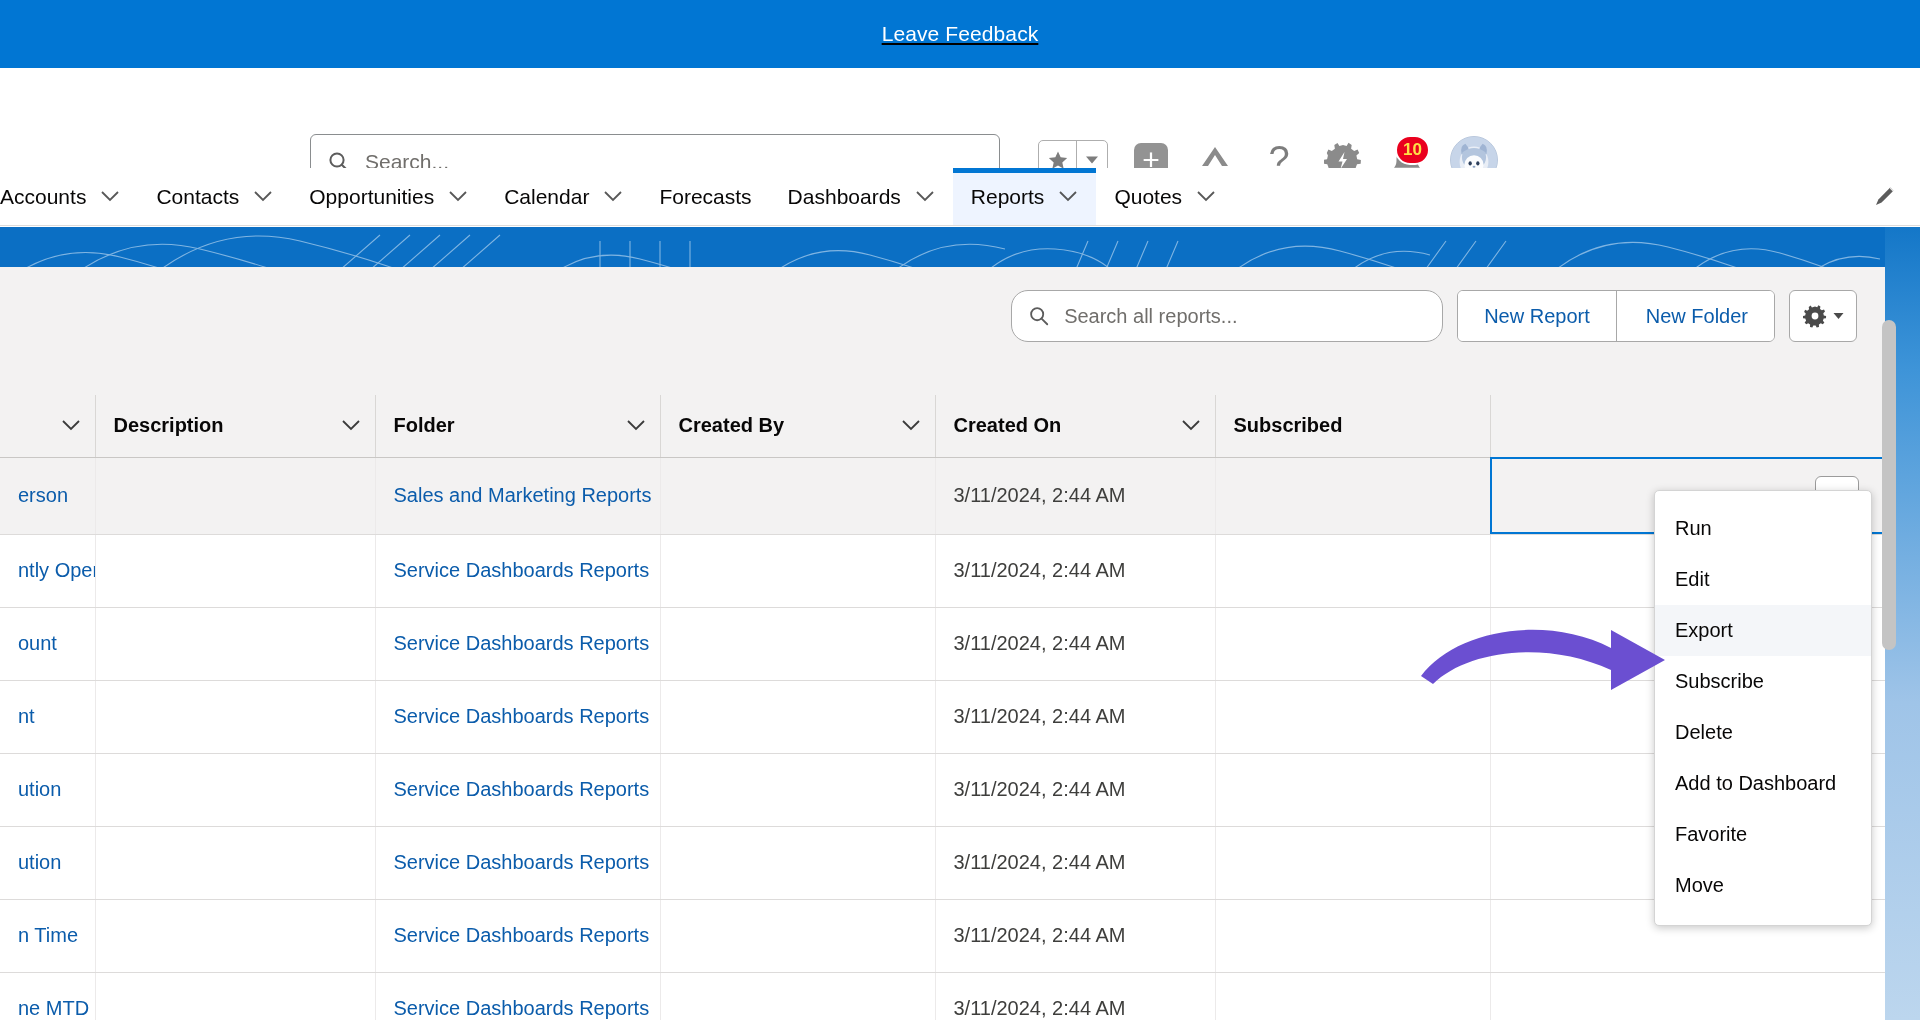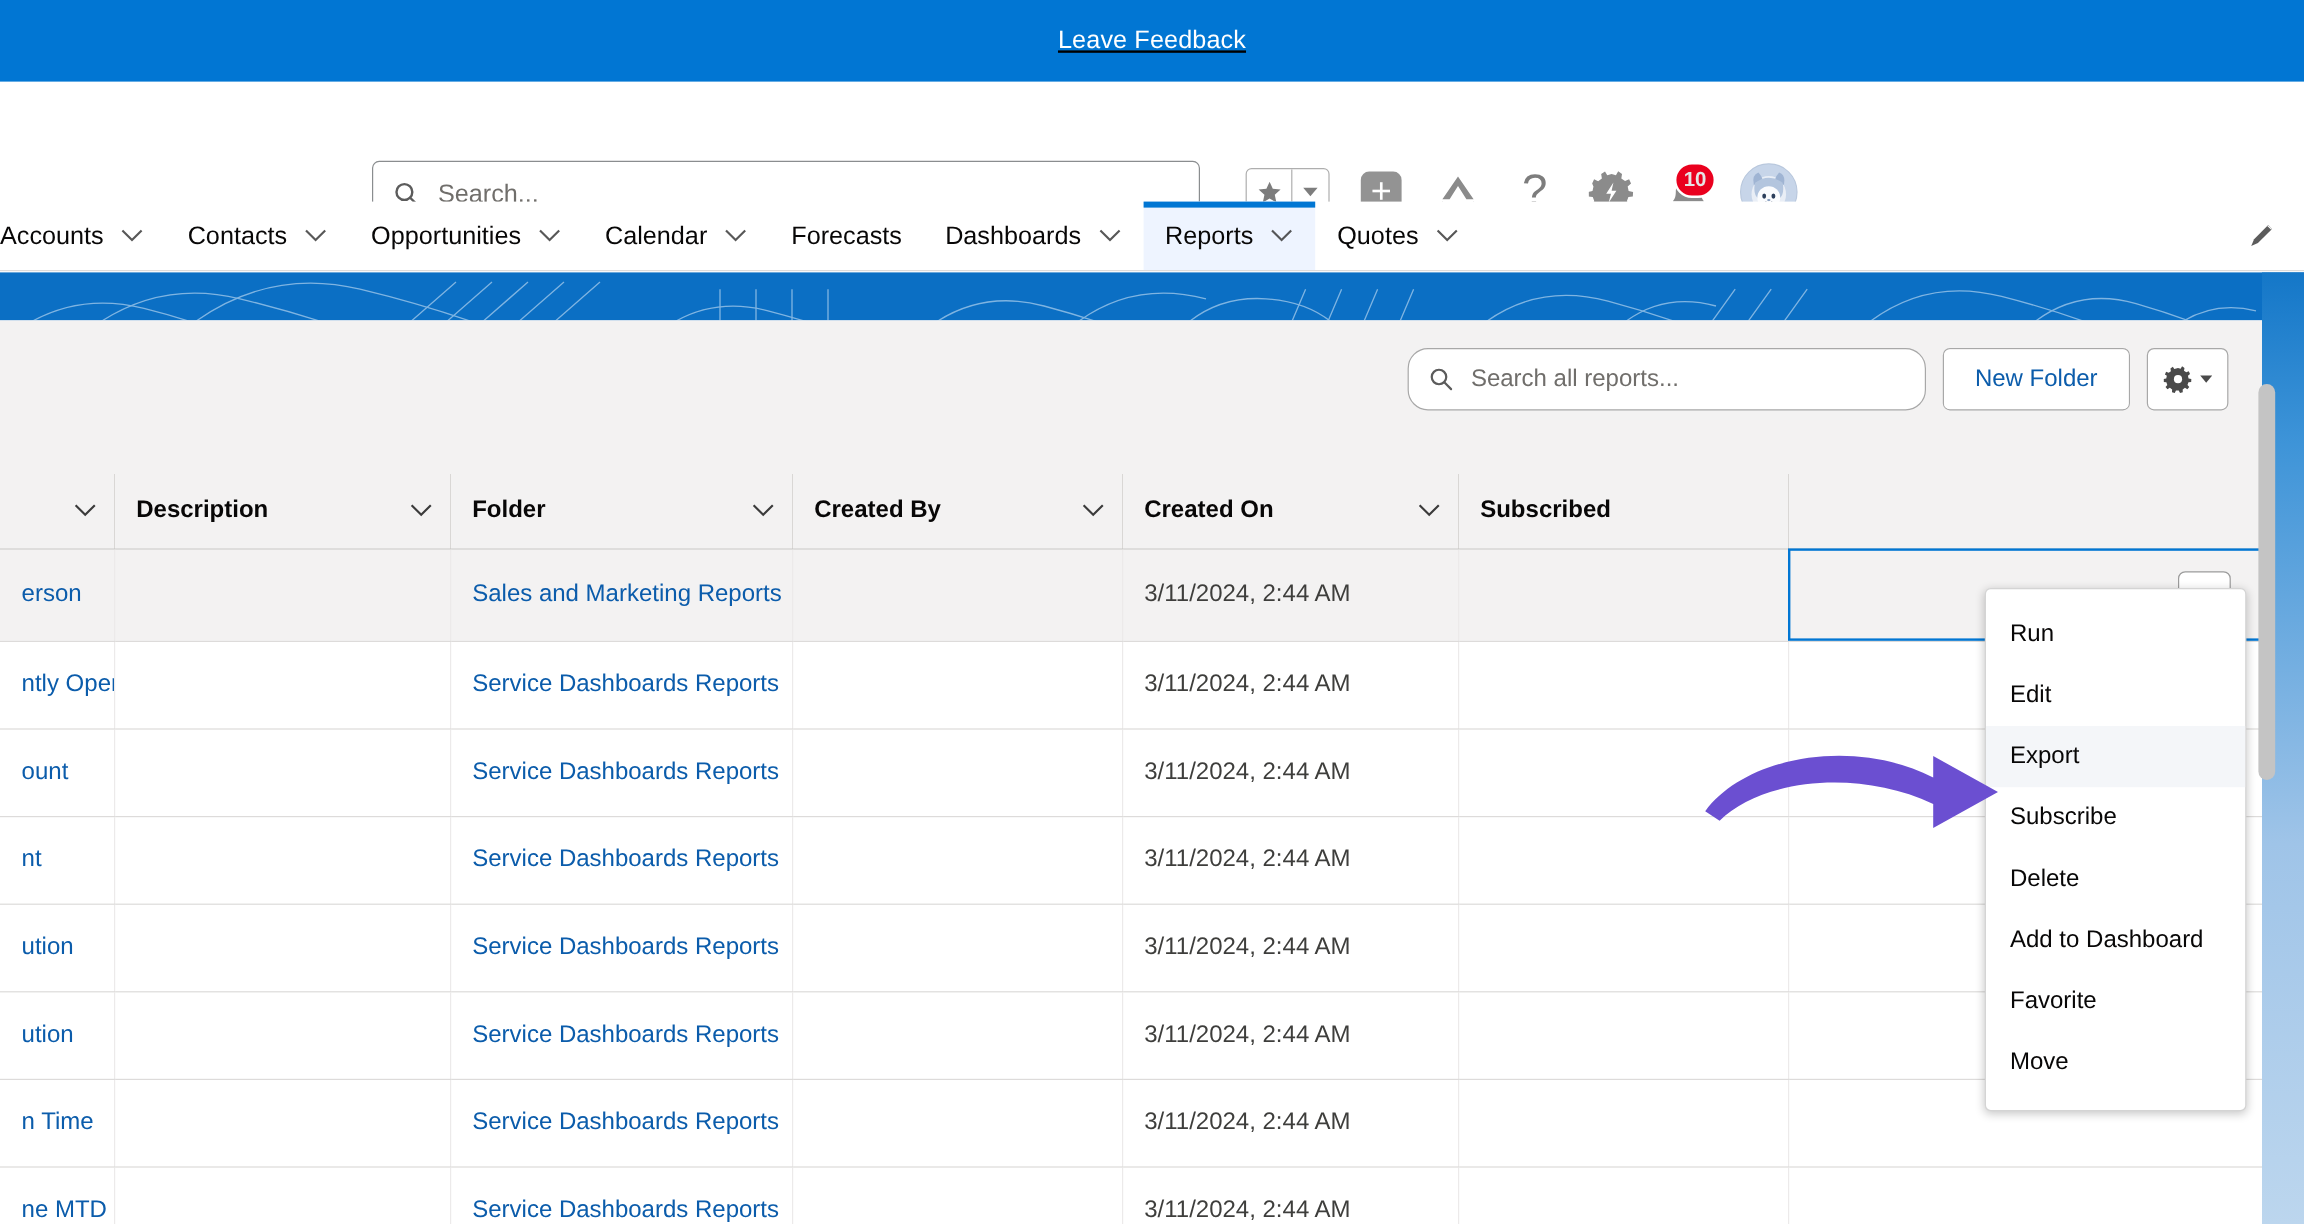--- a/index.html
+++ b/index.html
@@ -70,21 +70,21 @@
   }
   .plus-sq {
     width: 34px; height: 34px; border-radius: 7px; background: #939393;
     display: flex; align-items: center; justify-content: center;
     color: #fff; font-size: 30px; line-height: 1; font-weight: 300;
   }
   .qmark { color: #7d7d7d; font-size: 38px; line-height: 1; font-weight: 400; }
   .bell-badge {
     position: absolute; top: -4px; right: -2px;
     min-width: 30px; height: 30px; border-radius: 15px;
-    background: #ea001e; color: #e5e5e5;
+    background: #ea001e; color: #fde047;
     font-size: 17px; font-weight: 700;
     display: flex; align-items: center; justify-content: center;
     padding: 0 6px; border: 2px solid #fff;
   }
   .avatar {
     width: 48px; height: 48px; border-radius: 50%;
     background: #c8d6ea; overflow: hidden;
     display: flex; align-items: center; justify-content: center;
     border: 1px solid #b9c8dd;
   }
@@ -442,20 +442,21 @@
       <span class="mag">
         <svg width="22" height="22" viewBox="0 0 24 24">
           <circle cx="10" cy="10" r="6.6" fill="none" stroke="#5c5c5c" stroke-width="2"></circle>
           <line x1="14.8" y1="14.8" x2="21" y2="21" stroke="#5c5c5c" stroke-width="2" stroke-linecap="round"></line>
         </svg>
       </span>
       <input type="text" value="" placeholder="Search all reports..." style="">
     </div>
 
     <div class="btn-group">
+      <div class="btn">New Report</div>
       <div class="btn">New Folder</div>
     </div>
 
     <div class="gear-btn">
       <span>
         <svg width="24" height="24" viewBox="0 0 24 24">
           <path d="M12 2.6 l2.2.6 1.2-2 2 1.4-.4 2.3 1.9 1.4 2.1-.9 1 2.2-1.7 1.6.5 2.3 2.3.4-.1 2.4-2.3.3-.8 2.2 1.5 1.7-1.6 1.8-2-1.1-1.9 1.4.1 2.3-2.3.5-1.1-2h-2.3l-1 2-2.3-.5.1-2.3-1.9-1.4-2 1.1-1.6-1.8 1.5-1.7-.8-2.2-2.3-.3-.1-2.4 2.3-.4.5-2.3L1.1 8l1-2.2 2.1.9 1.9-1.4-.4-2.3 2-1.4 1.2 2z" fill="#4a4a4a"></path>
           <circle cx="12" cy="12" r="3.4" fill="#ffffff"></circle>
         </svg>
       </span>

